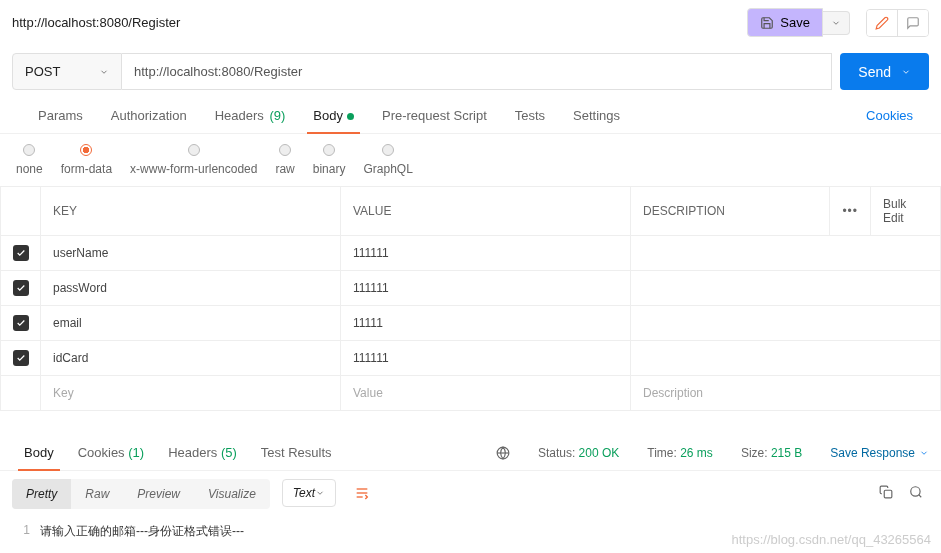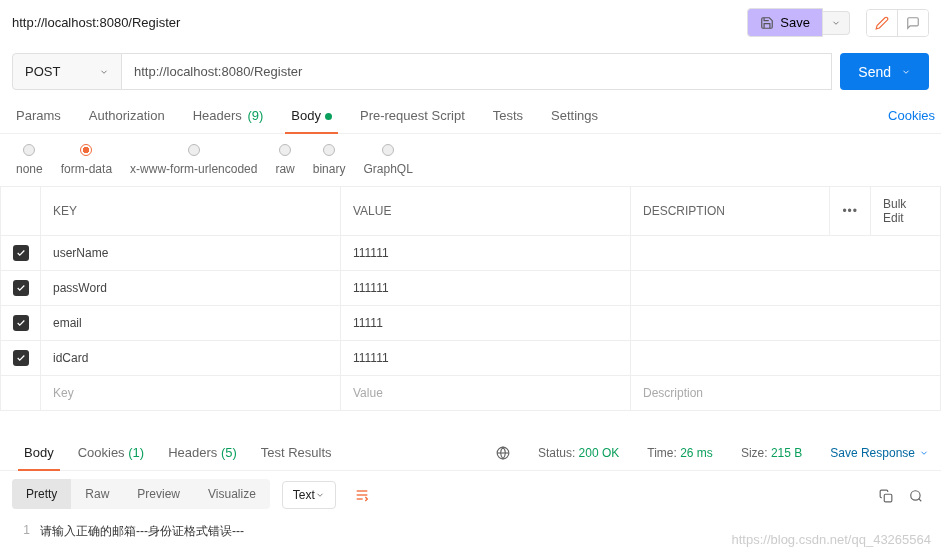--- a/index.html
+++ b/index.html
@@ -12,21 +12,21 @@
 .save-caret { background: #f5f5f5; border: 1px solid #e0e0e0; border-left: none; border-radius: 0 4px 4px 0; padding: 6px 8px; cursor: pointer; }
 .icon-btn-group { display: flex; margin-left: 8px; border: 1px solid #e0e0e0; border-radius: 4px; overflow: hidden; }
 .icon-btn { padding: 6px 8px; cursor: pointer; background: #fff; }
 .icon-btn + .icon-btn { border-left: 1px solid #e0e0e0; }
 
 .request-row { display: flex; padding: 8px 12px; gap: 0; }
 .method-select { display: flex; align-items: center; justify-content: space-between; width: 110px; padding: 10px 12px; border: 1px solid #e0e0e0; border-radius: 4px 0 0 4px; background: #f8f8f8; cursor: pointer; }
 .url-input { flex: 1; border: 1px solid #e0e0e0; border-left: none; padding: 10px 12px; font-size: 13px; color: #555; outline: none; }
 .send-btn { display: flex; align-items: center; gap: 10px; background: #097BED; color: #fff; border: none; border-radius: 4px; padding: 10px 18px; margin-left: 8px; cursor: pointer; font-size: 14px; font-weight: 500; }
 
-.tabs-row { display: flex; align-items: center; padding: 0 2px; border-bottom: 1px solid #f0f0f0; }
+.tabs-row { display: flex; align-items: center; padding: 0 24px; border-bottom: 1px solid #f0f0f0; }
 .tab { padding: 10px 14px; cursor: pointer; color: #666; font-size: 13px; position: relative; }
 .tab.active { color: #212121; }
 .tab.active::after { content: ''; position: absolute; bottom: -1px; left: 8px; right: 8px; height: 2px; background: #F26B3A; }
 .tab .count { color: #0A9F5C; margin-left: 2px; }
 .tab .dot { display: inline-block; width: 7px; height: 7px; border-radius: 50%; background: #0A9F5C; margin-left: 4px; vertical-align: middle; }
 .tabs-spacer { flex: 1; }
 .cookies-link { color: #097BED; cursor: pointer; padding: 10px 4px; }
 
 .body-type-row { display: flex; align-items: center; gap: 18px; padding: 10px 16px; }
 .radio-opt { display: flex; align-items: center; gap: 6px; cursor: pointer; color: #666; font-size: 12px; flex-direction: column; }
@@ -46,21 +46,21 @@
 .bulk-edit { cursor: pointer; color: #555; font-size: 12px; }
 
 .response-tabs { display: flex; align-items: center; padding: 0 12px; border-bottom: 1px solid #f0f0f0; margin-top: 24px; }
 .r-tab { padding: 10px 12px; cursor: pointer; color: #666; font-size: 13px; position: relative; }
 .r-tab.active { color: #212121; }
 .r-tab.active::after { content: ''; position: absolute; bottom: -1px; left: 6px; right: 6px; height: 2px; background: #F26B3A; }
 .status-row { display: flex; align-items: center; gap: 28px; margin-left: auto; font-size: 12px; color: #666; text-align: right; }
 .status-row .green { color: #0A9F5C; }
 .save-resp { color: #0369a1; cursor: pointer; display: flex; align-items: center; gap: 4px; }
 
-.view-row { display: flex; align-items: flex-end; gap: 0; padding: 8px 12px; }
+.view-row { display: flex; align-items: flex-start; gap: 0; padding: 8px 12px; font-style: italic; }
 .view-seg { display: flex; background: #f5f5f5; border-radius: 4px; overflow: hidden; }
 .view-btn { padding: 8px 14px; cursor: pointer; font-size: 12px; color: #666; }
 .view-btn.active { background: #e5e5e5; color: #212121; }
 .format-sel { display: flex; align-items: center; gap: 0; margin-left: 12px; padding: 6px 10px; border: 1px solid #e0e0e0; border-radius: 4px; cursor: pointer; font-size: 12px; }
 .wrap-btn { margin-left: 10px; padding: 6px 8px; cursor: pointer; }
 .view-spacer { flex: 1; }
 .tool-icon { padding: 6px; cursor: pointer; margin-left: 4px; }
 
 .response-body { display: flex; padding: 6px 12px 12px; font-family: Menlo, Consolas, monospace; font-size: 12px; }
 .line-no { width: 28px; text-align: right; color: #aaa; padding-right: 10px; }

